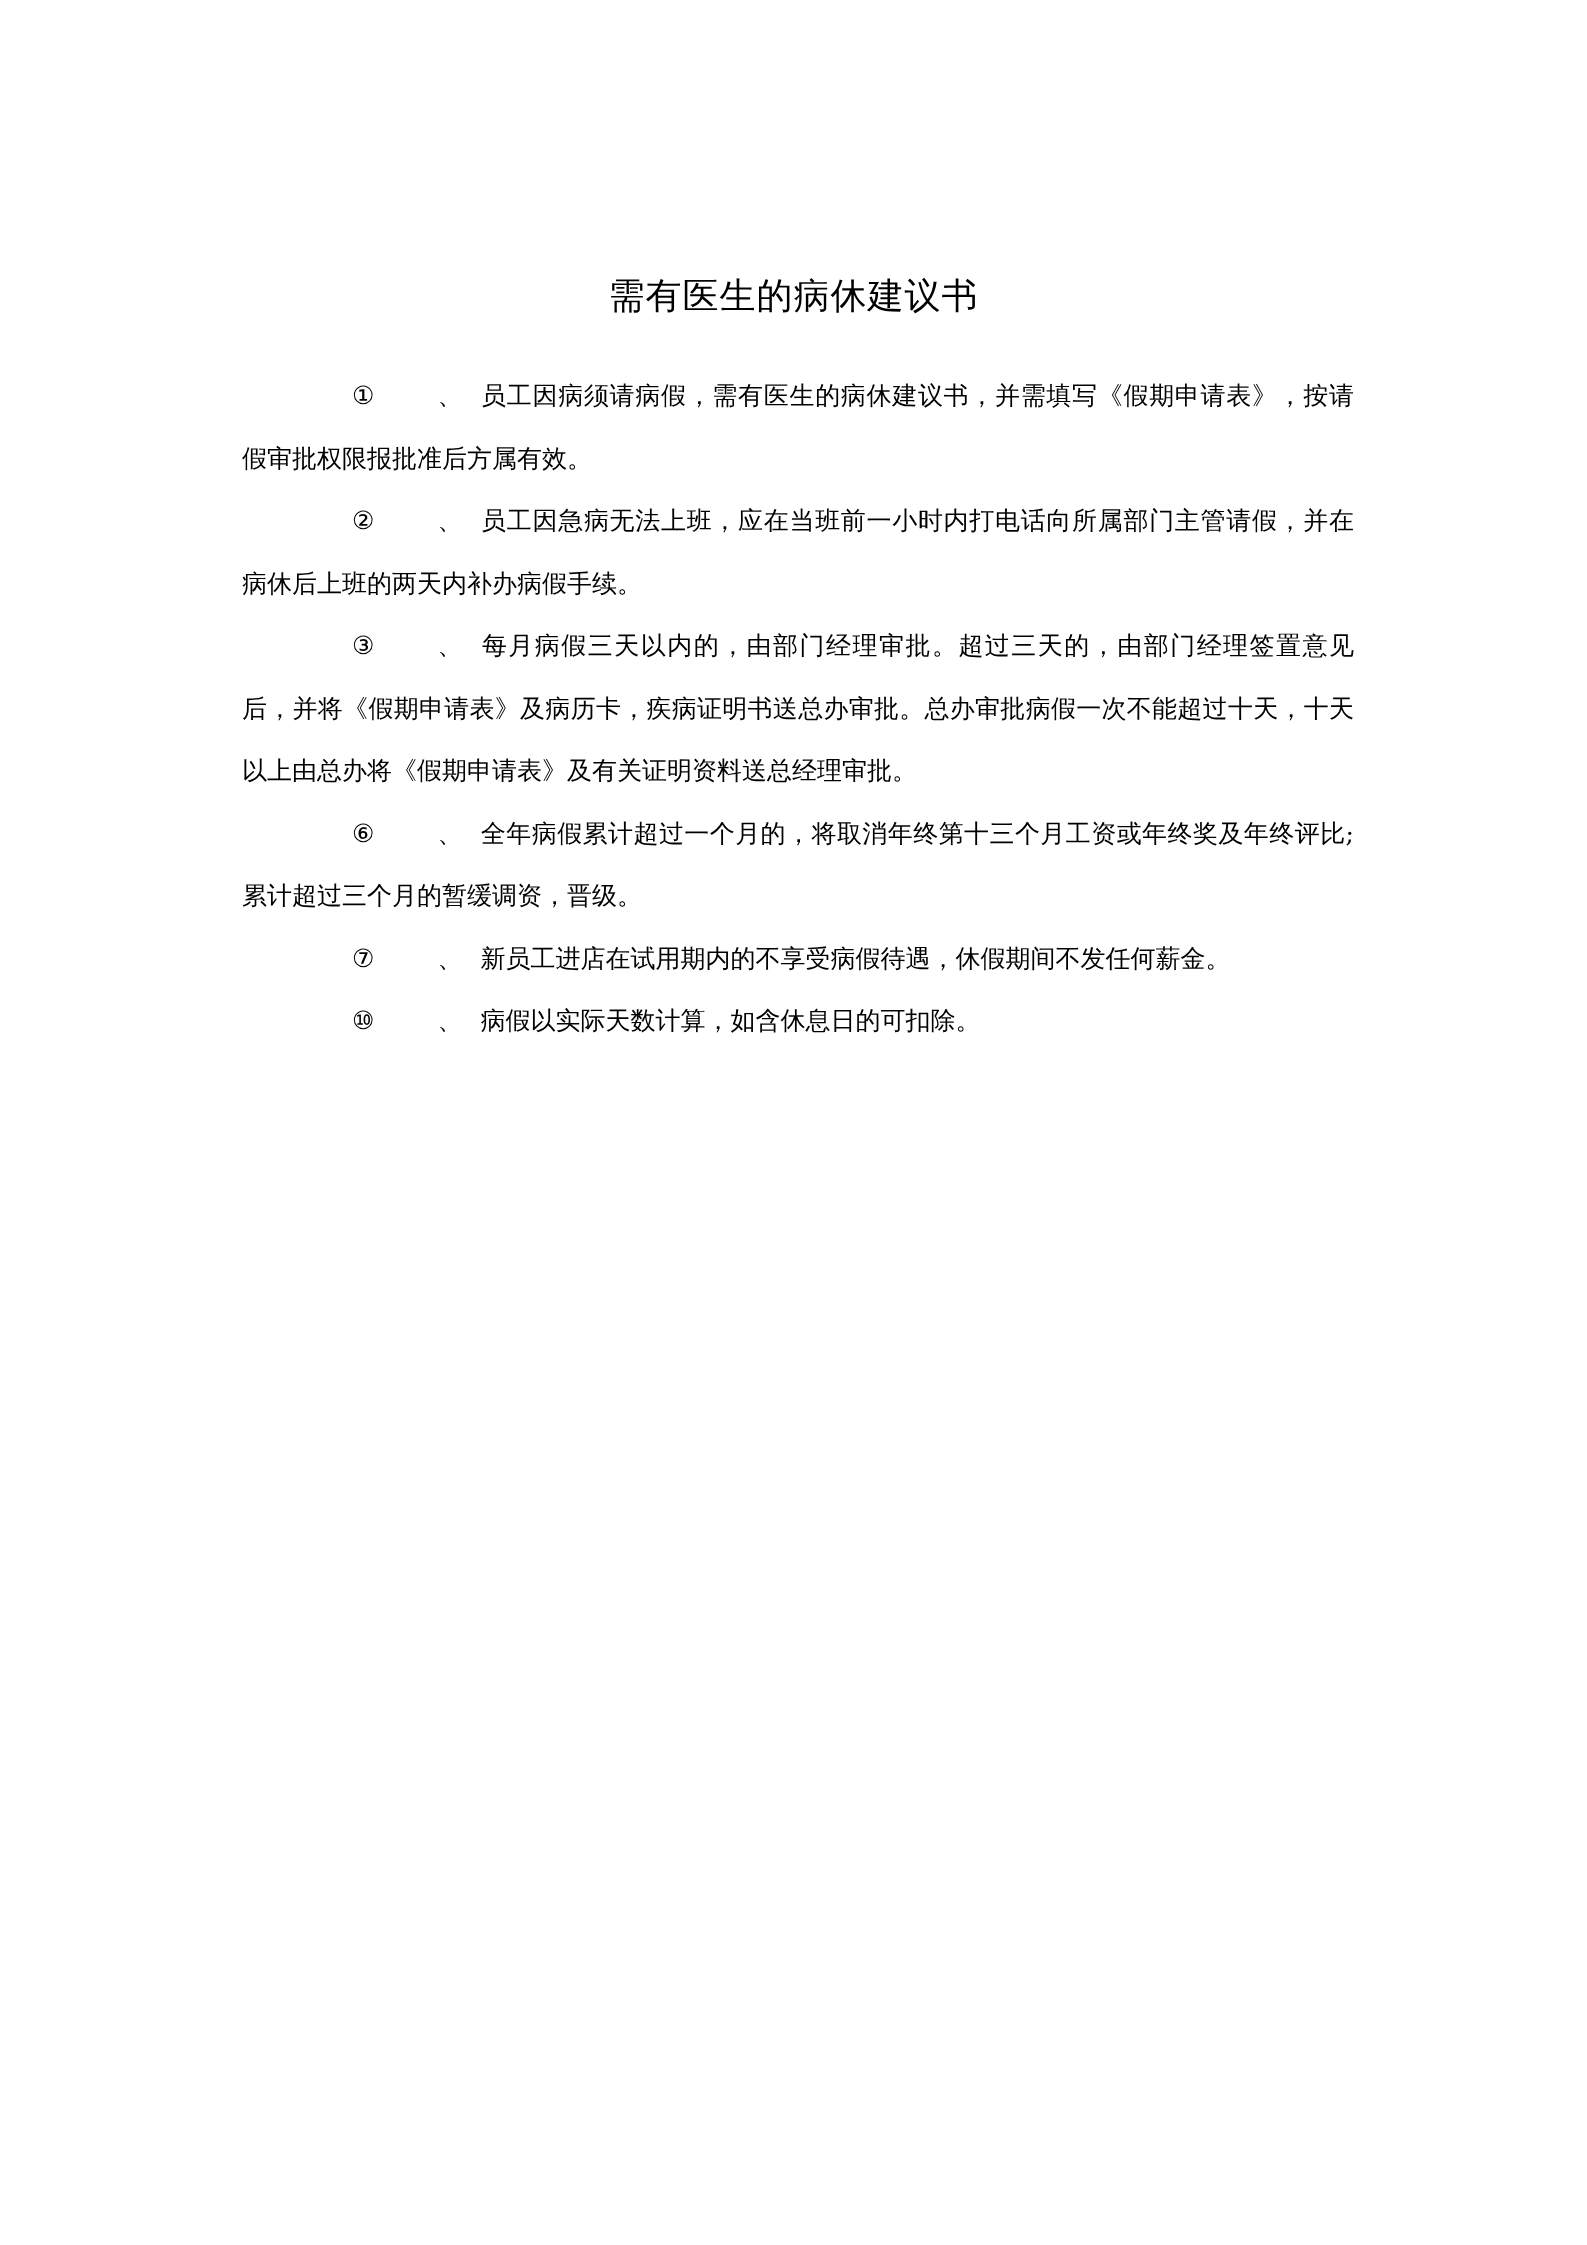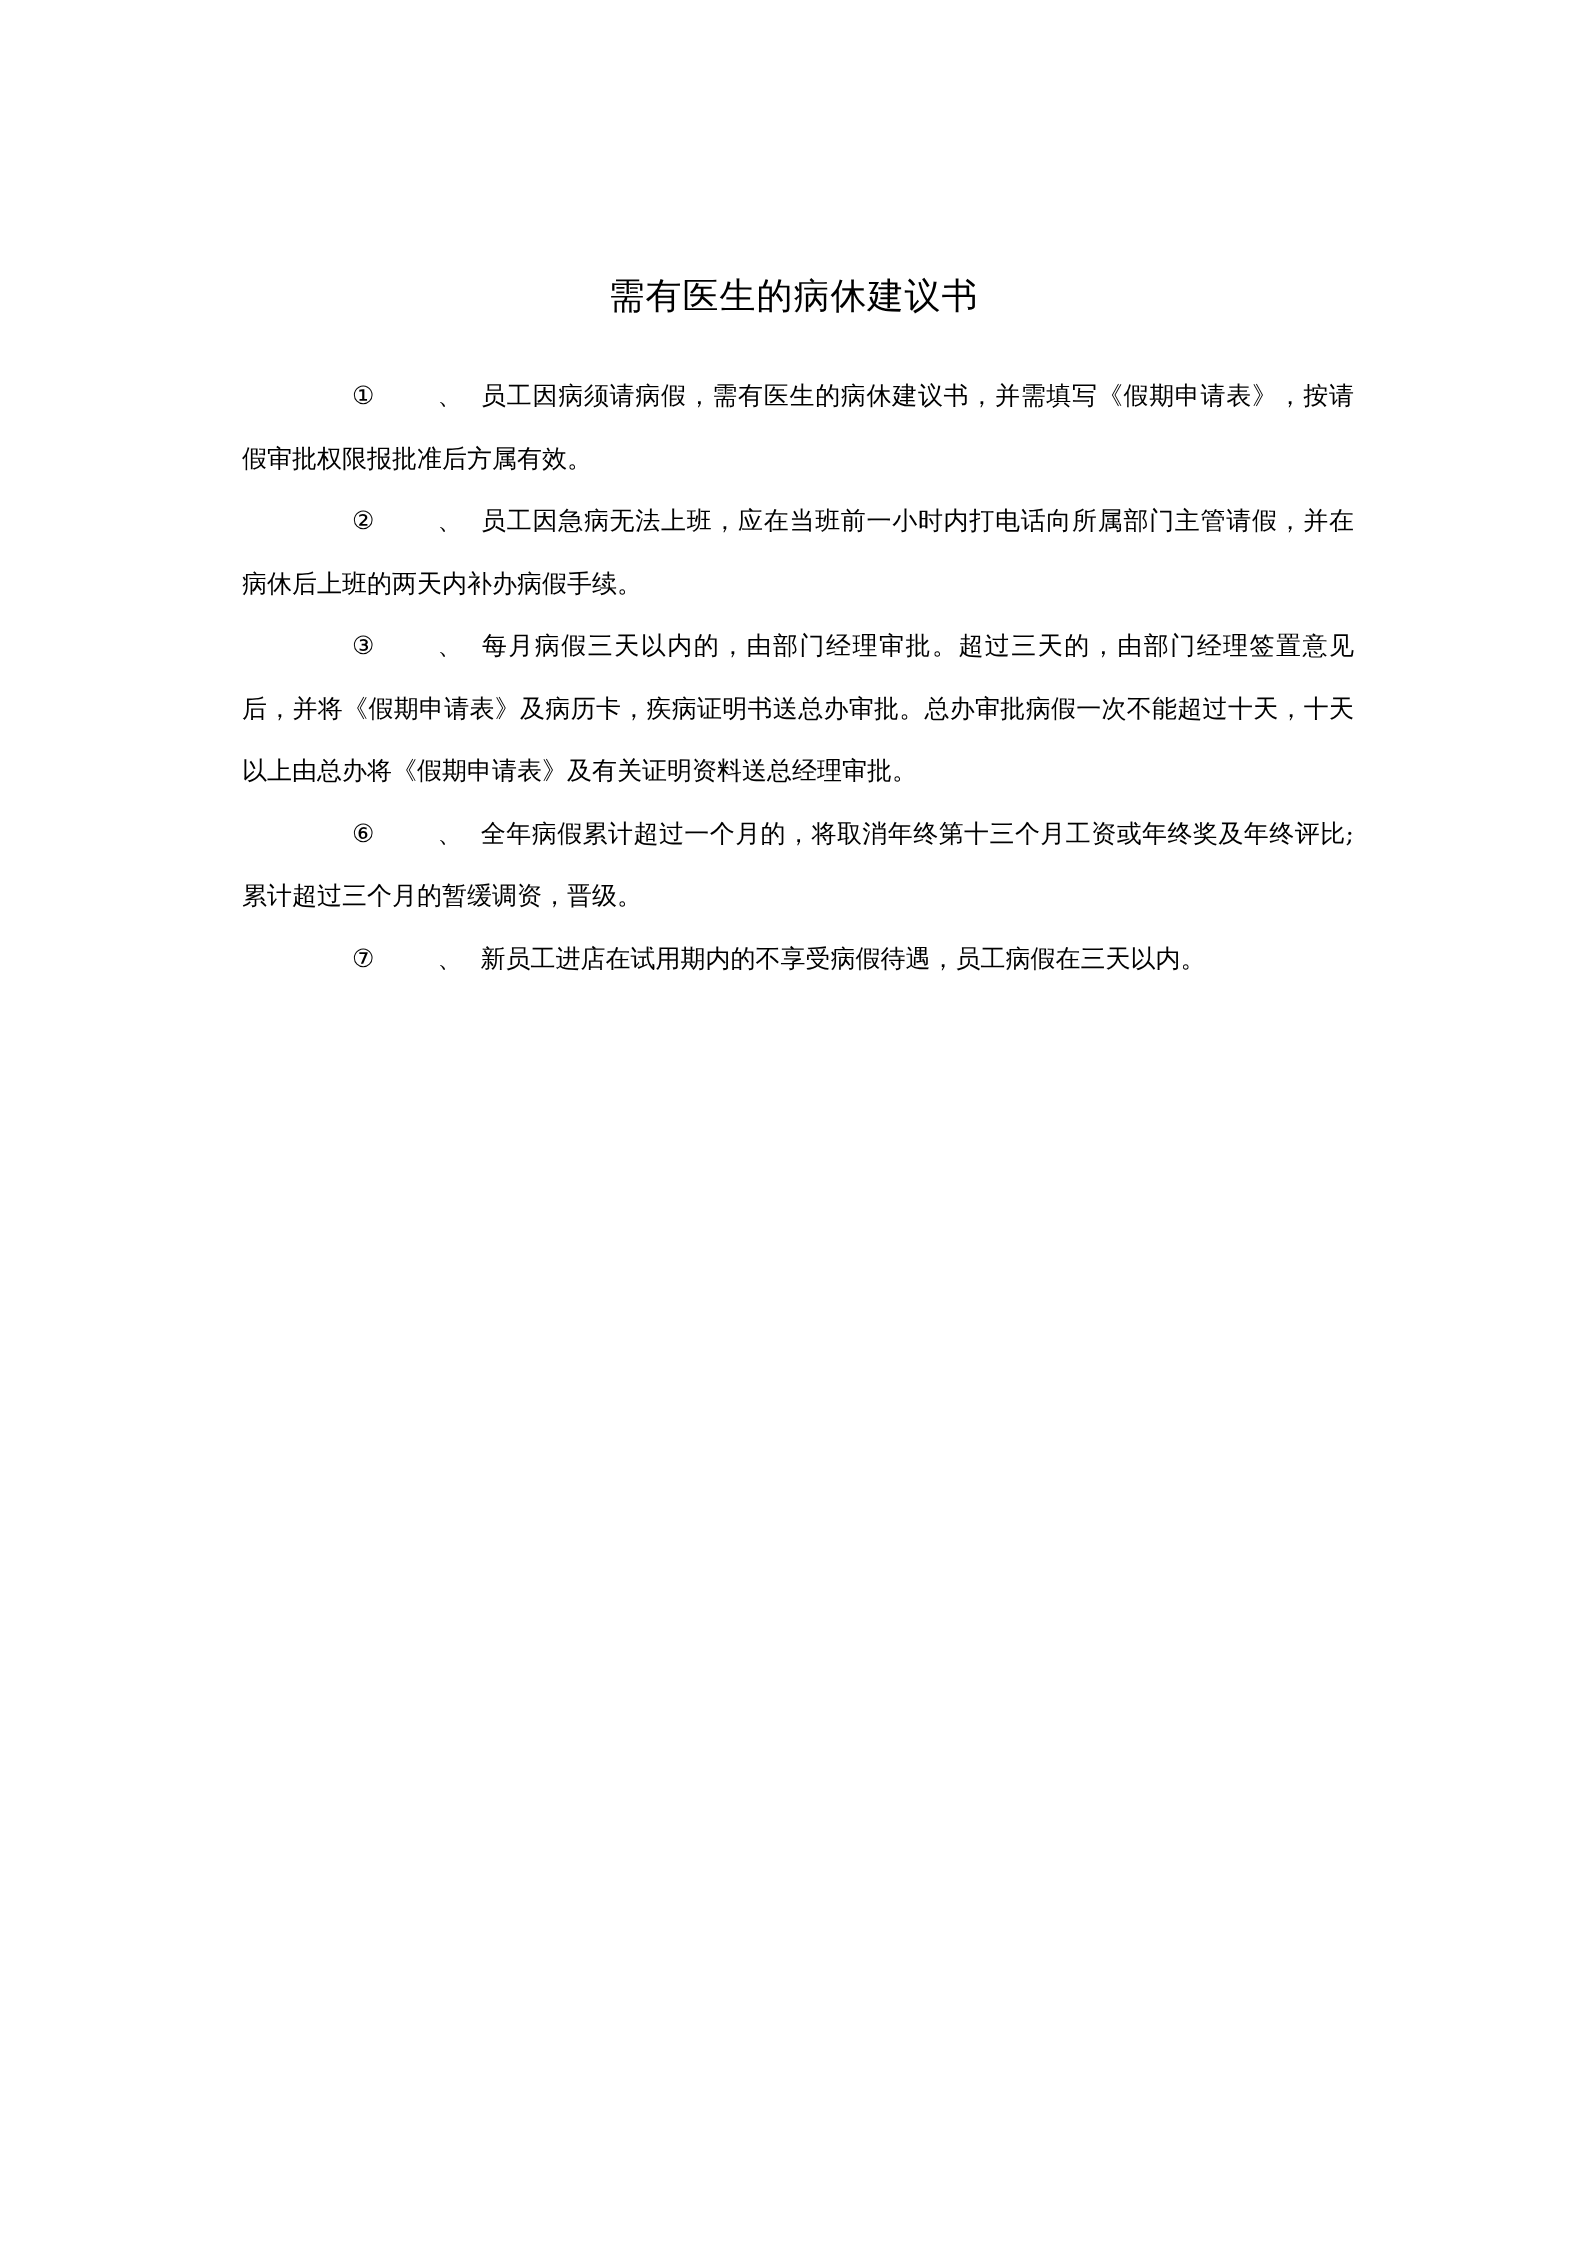--- a/index.html
+++ b/index.html
@@ -61,15 +61,16 @@
 <body>
 
 <div class="page">
   <div class="title">需有医生的病休建议书</div>
 
   <div class="body-text">
     <p class="para"><span class="num">①</span><span class="sep">、</span><span>员工因病须请病假，需有医生的病休建议书，并需填写《假期申请表》，按请假审批权限报批准后方属有效。</span></p>
     <p class="para"><span class="num">②</span><span class="sep">、</span><span>员工因急病无法上班，应在当班前一小时内打电话向所属部门主管请假，并在病休后上班的两天内补办病假手续。</span></p>
     <p class="para"><span class="num">③</span><span class="sep">、</span><span>每月病假三天以内的，由部门经理审批。超过三天的，由部门经理签置意见后，并将《假期申请表》及病历卡，疾病证明书送总办审批。总办审批病假一次不能超过十天，十天以上由总办将《假期申请表》及有关证明资料送总经理审批。</span></p>
     <p class="para"><span class="num">⑥</span><span class="sep">、</span><span>全年病假累计超过一个月的，将取消年终第十三个月工资或年终奖及年终评比;累计超过三个月的暂缓调资，晋级。</span></p>
-    <p class="para"><span class="num">⑦</span><span class="sep">、</span><span>新员工进店在试用期内的不享受病假待遇，员工病假在三天以内。</span></p>
+    <p class="para"><span class="num">⑦</span><span class="sep">、</span><span>新员工进店在试用期内的不享受病假待遇，休假期间不发任何薪金。</span></p>
+    <p class="para"><span class="num">⑩</span><span class="sep">、</span><span>病假以实际天数计算，如含休息日的可扣除。</span></p>
   </div>
 </div>
 
 </body></html>

